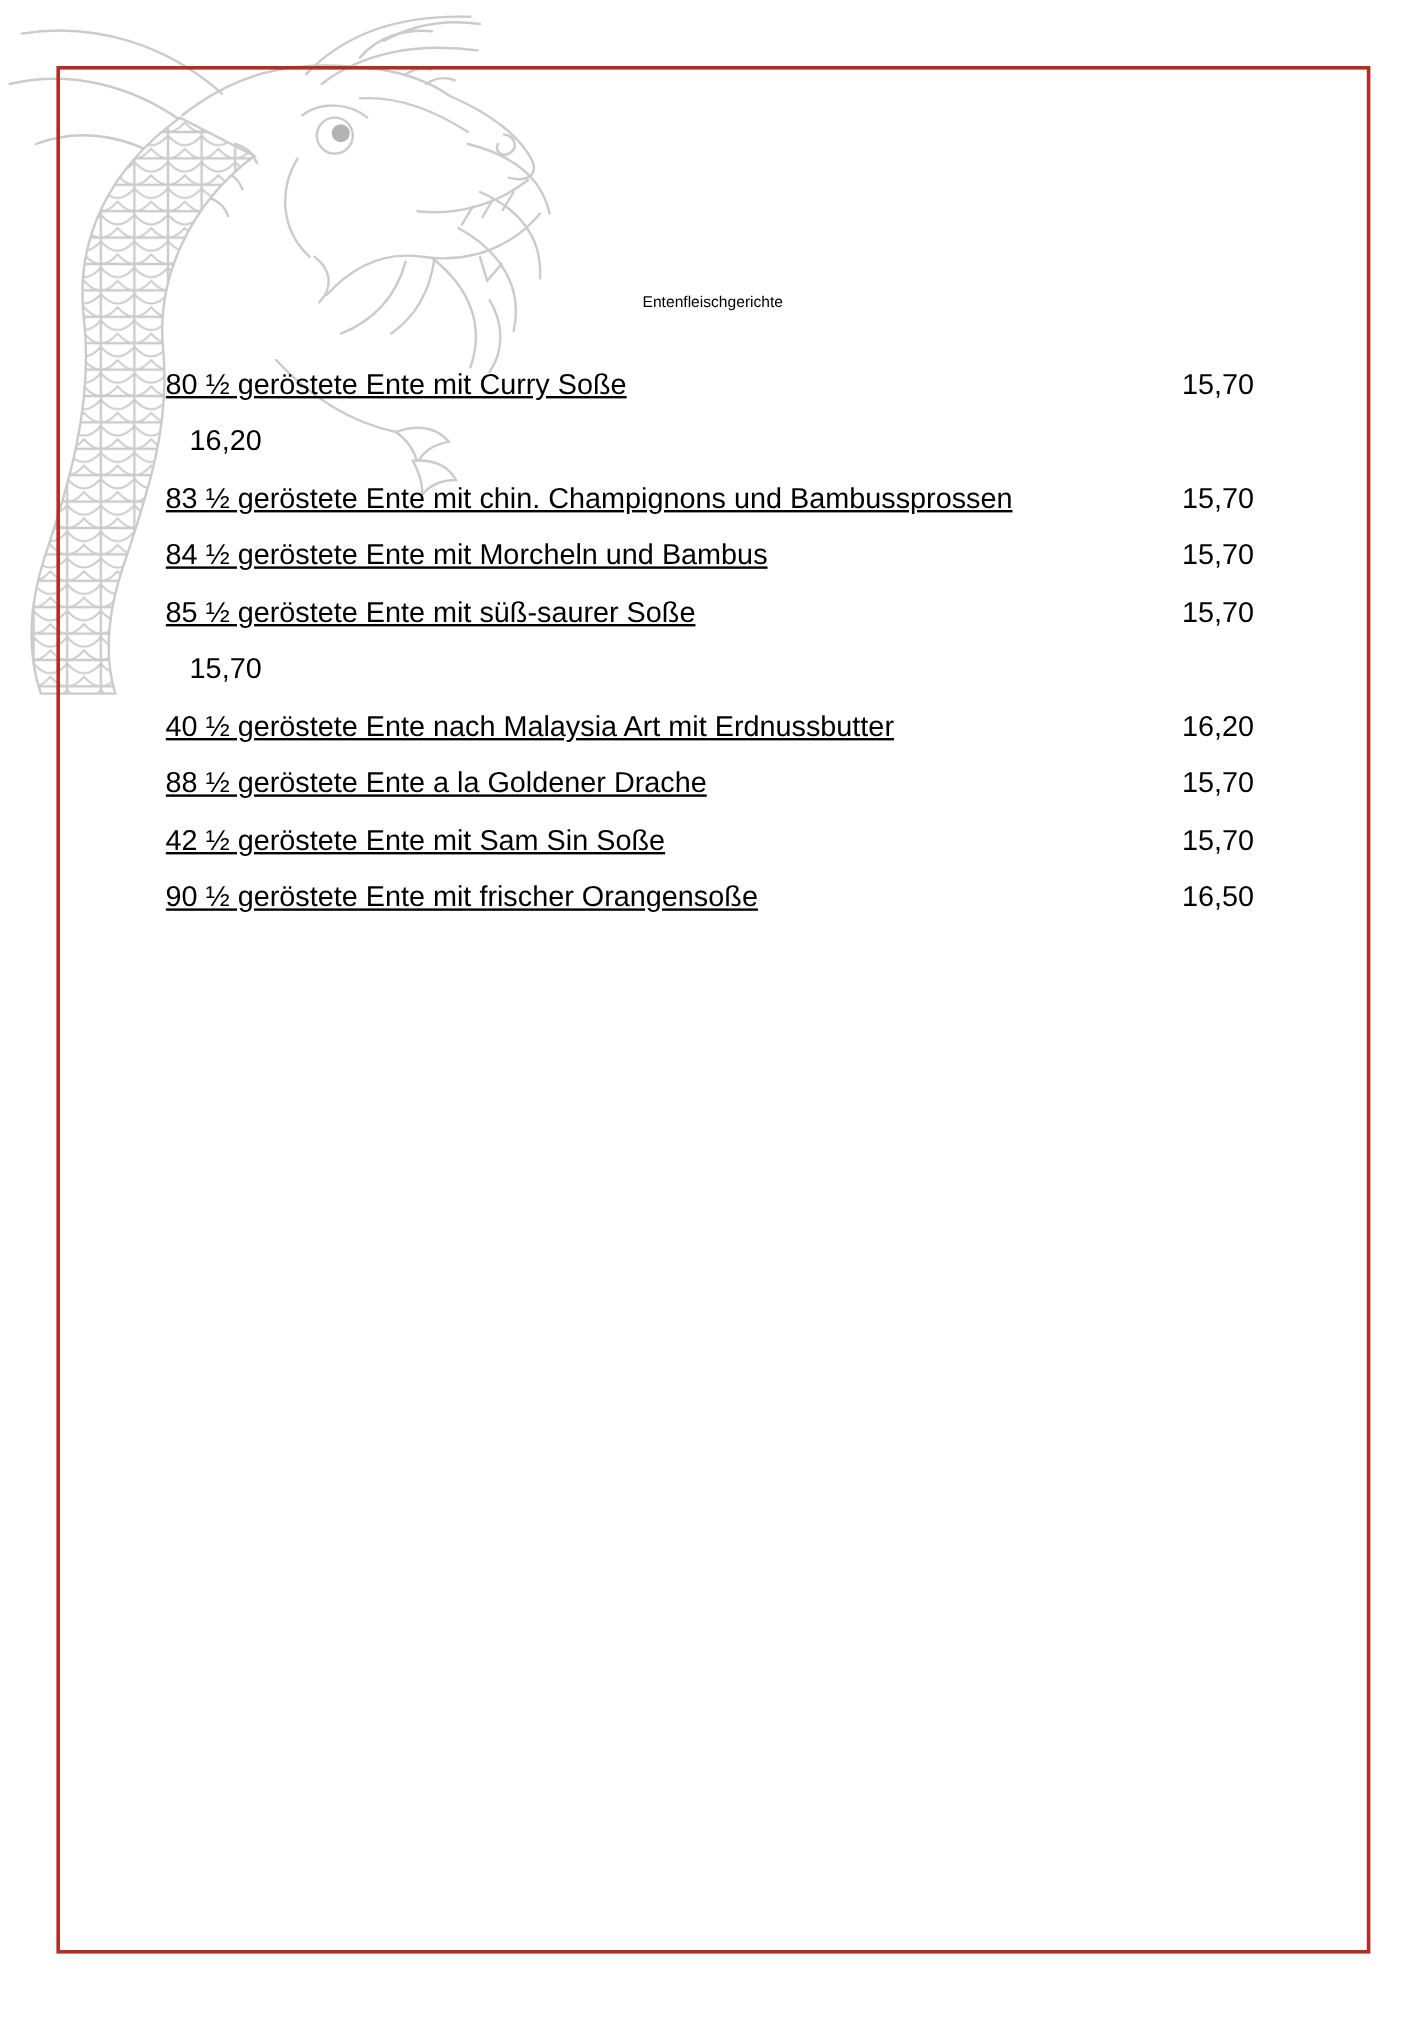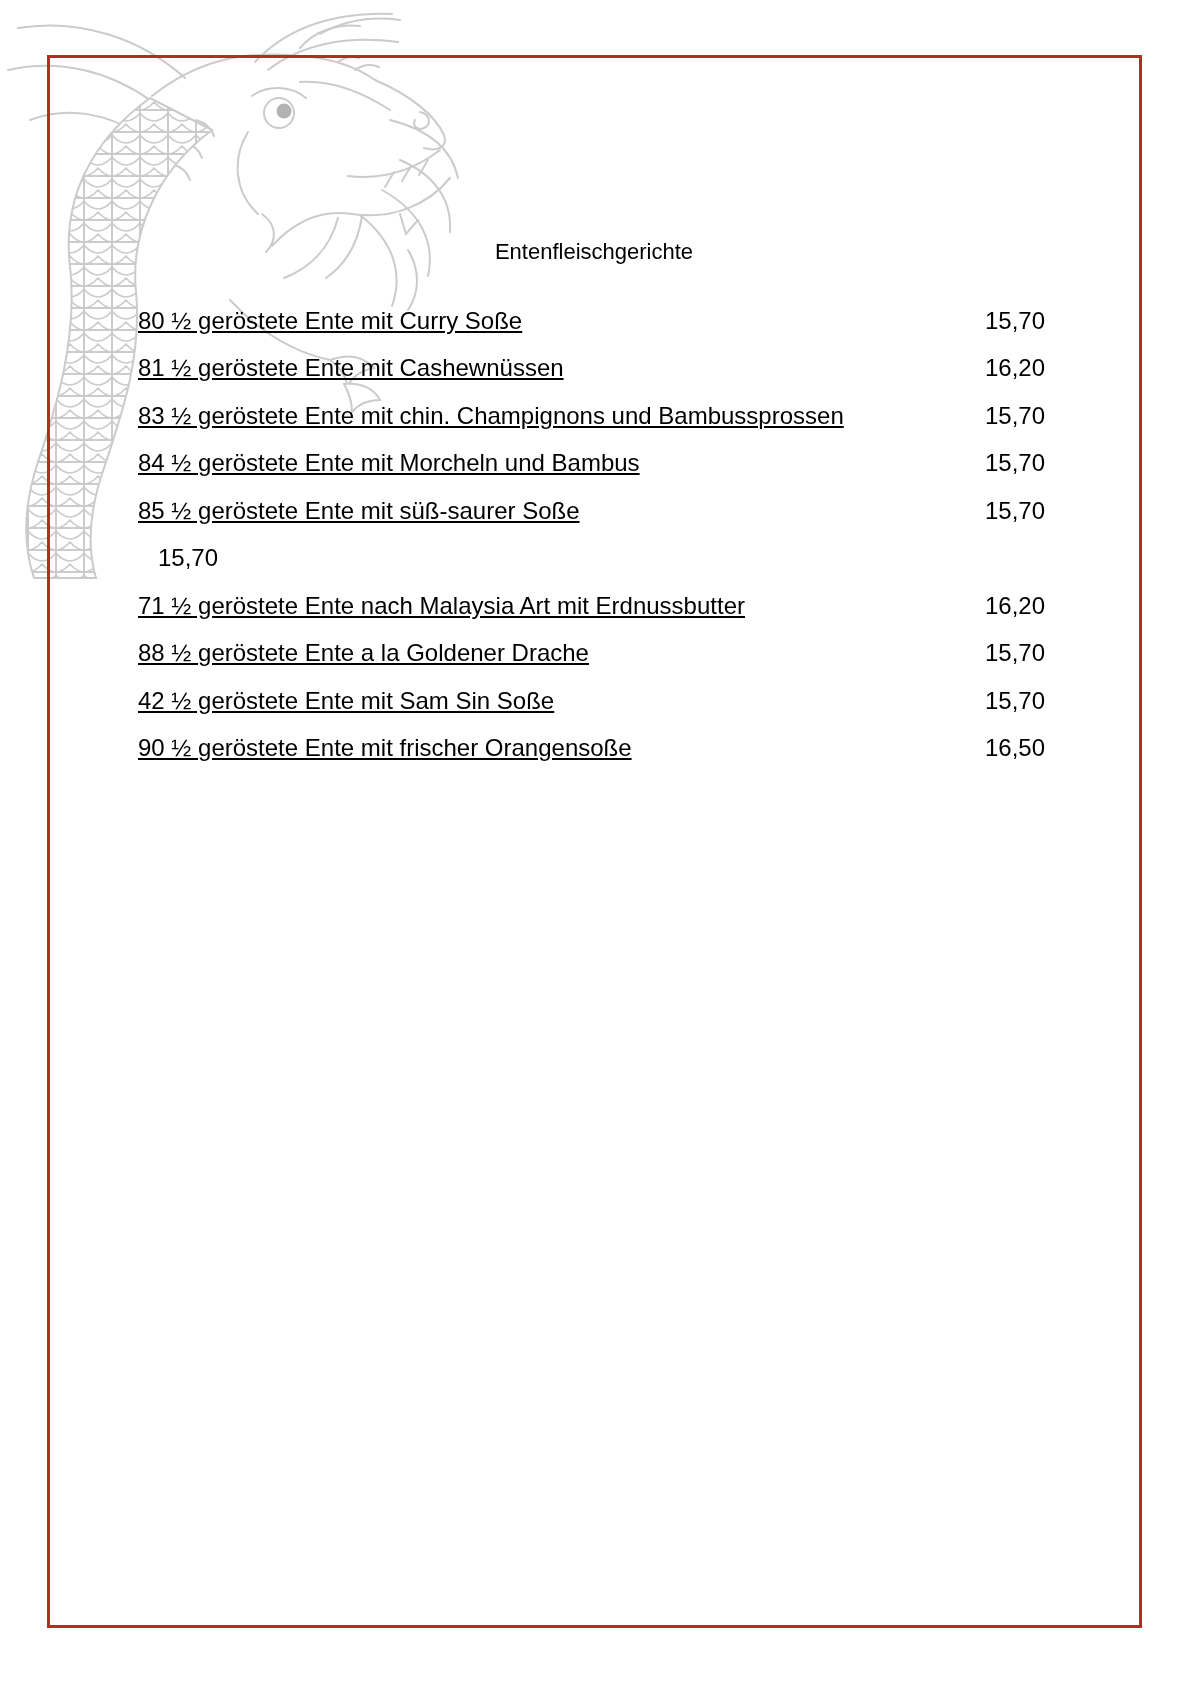--- a/index.html
+++ b/index.html
@@ -19,21 +19,21 @@
     position:absolute;left:47px;top:55px;
     width:1095px;height:1573px;
     box-sizing:border-box;
     border:3px solid #b22d26;
     z-index:2;
     pointer-events:none;
   }
   .section-title{
     position:absolute;left:47px;top:240px;width:1094px;
     text-align:center;
-    font-size:22px;
+    font-size:13px;
     line-height:24px;
     color:#000000;
     z-index:3;
   }
   .menu{
     position:absolute;left:138px;top:297px;width:907px;
     z-index:3;
   }
   .menu-row{
     height:47.5px;
@@ -104,40 +104,39 @@
 <div class="frame"></div>
 
 <div class="section-title">Entenfleischgerichte</div>
 
 <div class="menu">
   <div class="menu-row">
     <span class="label">80 ½ geröstete Ente mit Curry Soße</span>
     <span class="price">15,70</span>
   </div>
   <div class="menu-row">
-    <span class="label">81 ½ geröstete Ente mit Cashewnüssen</span>
     <span class="price">16,20</span>
   </div>
   <div class="menu-row">
     <span class="label">83 ½ geröstete Ente mit chin. Champignons und Bambussprossen</span>
     <span class="price">15,70</span>
   </div>
   <div class="menu-row">
     <span class="label">84 ½ geröstete Ente mit Morcheln und Bambus</span>
     <span class="price">15,70</span>
   </div>
   <div class="menu-row">
     <span class="label">85 ½ geröstete Ente mit süß-saurer Soße</span>
     <span class="price">15,70</span>
   </div>
   <div class="menu-row">
     <span class="price">15,70</span>
   </div>
   <div class="menu-row">
-    <span class="label">71 ½ geröstete Ente nach Malaysia Art mit Erdnussbutter</span>
+    <span class="label">40 ½ geröstete Ente nach Malaysia Art mit Erdnussbutter</span>
     <span class="price">16,20</span>
   </div>
   <div class="menu-row">
     <span class="label">88 ½ geröstete Ente a la Goldener Drache</span>
     <span class="price">15,70</span>
   </div>
   <div class="menu-row">
     <span class="label">42 ½ geröstete Ente mit Sam Sin Soße</span>
     <span class="price">15,70</span>
   </div>

